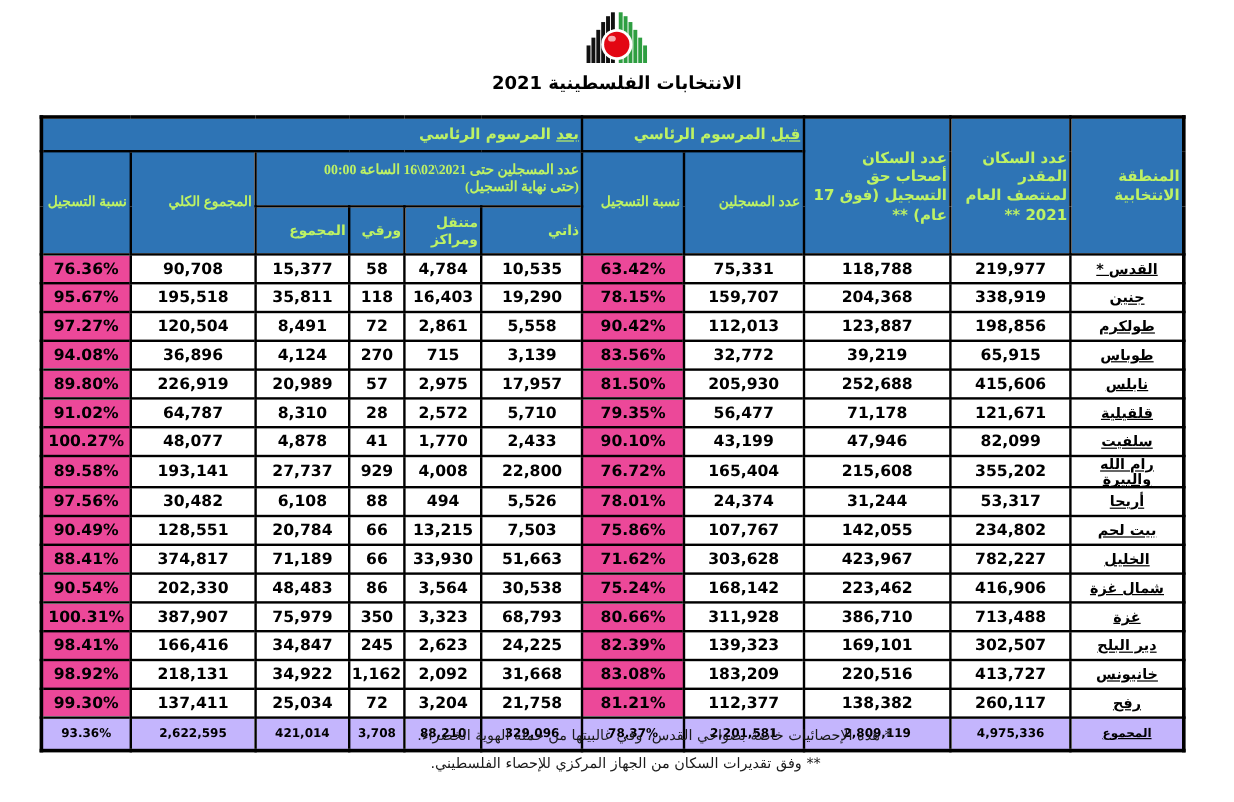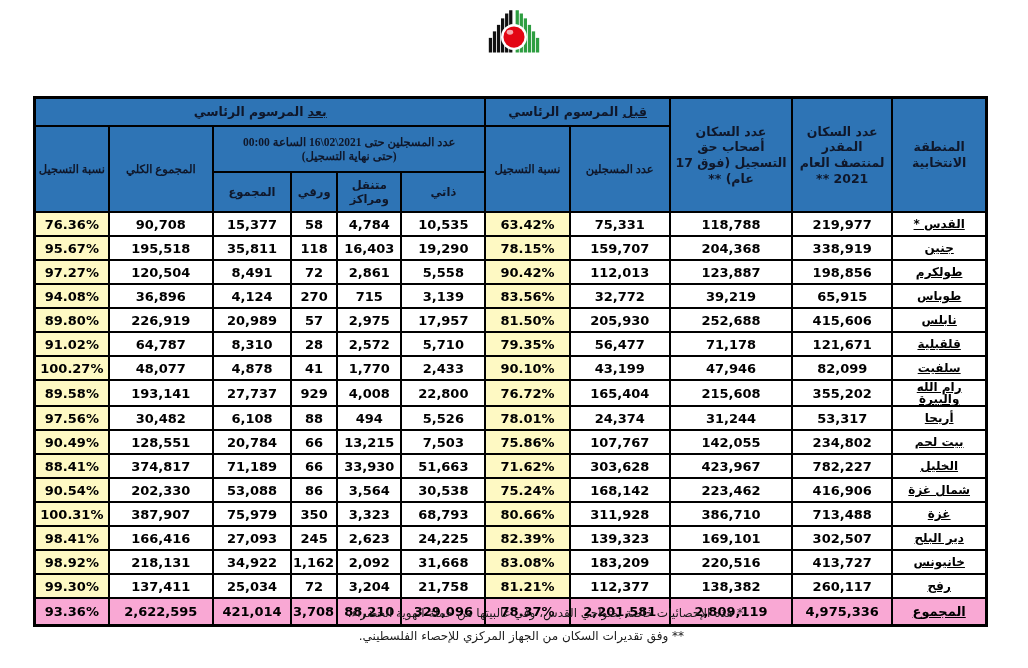--- a/index.html
+++ b/index.html
@@ -13,28 +13,28 @@
 
   .table-wrap { position:absolute; top:96px; left:33px; }
   table.main {
     border-collapse:collapse; table-layout:fixed; direction:rtl;
     width:955px; border:3px solid #000;
   }
   th, td {
     border:2px solid #000; text-align:center; vertical-align:middle;
     font-weight:bold; overflow:hidden; padding:0 2px;
   }
-  thead th { background:#2E74B5; font-size:11.5px; line-height:1.25; color:#0f172a; }
+  thead th { background:#2E74B5; font-size:11.5px; line-height:1.25; color:#bef264;text-align:right; }
   thead tr.band1 th { height:26px; font-size:12.5px; }
   thead tr.band2 th { height:44px;font-family:Liberation Serif, serif; }
   thead tr.band3 th { height:38px; }
   tbody td { background:#ffffff; font-size:13px; height:22px; line-height:1; }
-  td.pct { background:#fef9c3; }
+  td.pct { background:#ec4899; }
   td.region { font-size:12px;text-decoration:underline; }
-  tr.total td { background:#f9a8d4; font-size:13px; height:25px; }
+  tr.total td { background:#c4b5fd; font-size:10px; height:25px; }
   .u { text-decoration:underline; }
   .hdr-line { display:block; }
 
   .footnote {
     position:absolute; direction:rtl; white-space:nowrap;
     font-size:12px; font-weight:normal; color:#1a1a1a;
   }
   .fn1 { top:606px; right:285px; }
   .fn2 { top:629px; right:344px; }
 </style>
@@ -56,20 +56,21 @@
       <rect x="39" y="4" width="4" height="48"></rect>
       <rect x="44" y="10" width="4" height="42"></rect>
       <rect x="49" y="18" width="4" height="34"></rect>
       <rect x="54" y="26" width="4" height="26"></rect>
       <rect x="59" y="34" width="4" height="18"></rect>
     </g>
     <circle cx="32" cy="33" r="16" fill="#ffffff"></circle>
     <circle cx="32" cy="33" r="13" fill="#E30613"></circle>
     <ellipse cx="27" cy="27" rx="4" ry="3" fill="#ffffff" opacity="0.65"></ellipse>
   </svg>
+  <div class="page-title">الانتخابات الفلسطينية 2021</div>
 </div>
 
 <div class="table-wrap">
   <table class="main" dir="rtl">
     <colgroup>
       <col style="width:94px">
         <col style="width:100px">
         <col style="width:122px">
       <col style="width:100px">
         <col style="width:84px">
@@ -251,21 +252,21 @@
         </tr>
         <tr>
           <td class="region">شمال غزة</td>
           <td>416,906</td>
           <td>223,462</td>
           <td>168,142</td>
           <td class="pct">75.24%</td>
           <td>30,538</td>
           <td>3,564</td>
           <td>86</td>
-          <td>53,088</td>
+          <td>48,483</td>
           <td>202,330</td>
           <td class="pct">90.54%</td>
         </tr>
         <tr>
           <td class="region">غزة</td>
           <td>713,488</td>
           <td>386,710</td>
           <td>311,928</td>
           <td class="pct">80.66%</td>
           <td>68,793</td>
@@ -277,21 +278,21 @@
         </tr>
         <tr>
           <td class="region">دير البلح</td>
           <td>302,507</td>
           <td>169,101</td>
           <td>139,323</td>
           <td class="pct">82.39%</td>
           <td>24,225</td>
           <td>2,623</td>
           <td>245</td>
-          <td>27,093</td>
+          <td>34,847</td>
           <td>166,416</td>
           <td class="pct">98.41%</td>
         </tr>
         <tr>
           <td class="region">خانيونس</td>
           <td>413,727</td>
           <td>220,516</td>
           <td>183,209</td>
           <td class="pct">83.08%</td>
           <td>31,668</td>

